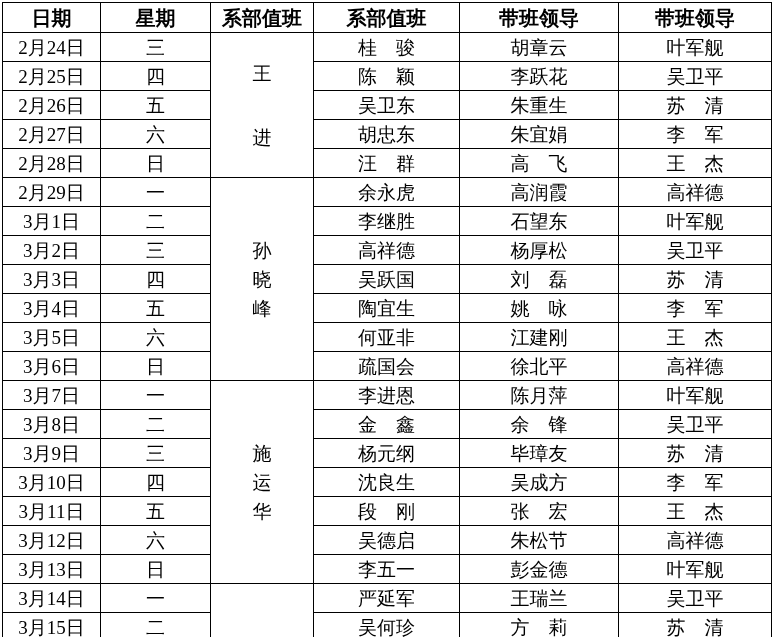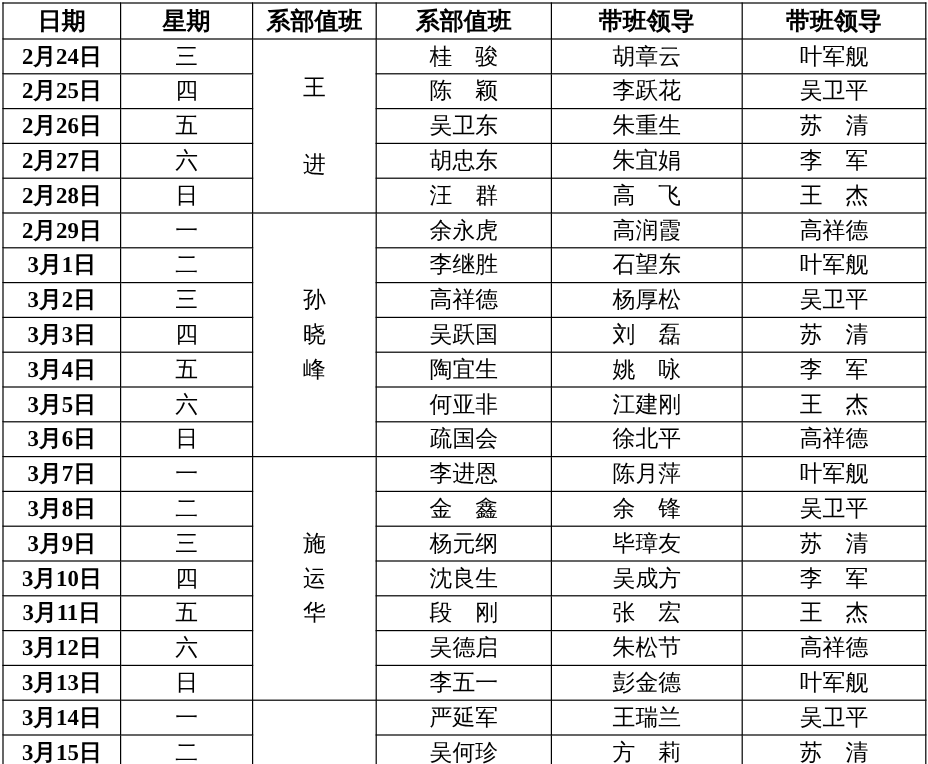--- a/index.html
+++ b/index.html
@@ -35,21 +35,20 @@
   table.roster td {
     height: 28px;
     font-size: 19px;
     text-align: center;
     vertical-align: middle;
   }
   td.date-cell {
     text-align: left;
     padding-left: 4px;
     font-size: 18px;
-    font-weight: bold;
   }
   td.leader-cell {
     vertical-align: middle;
   }
   .leader-stack {
     display: flex;
     flex-direction: column;
     align-items: center;
     justify-content: center;
     gap: 10px;

